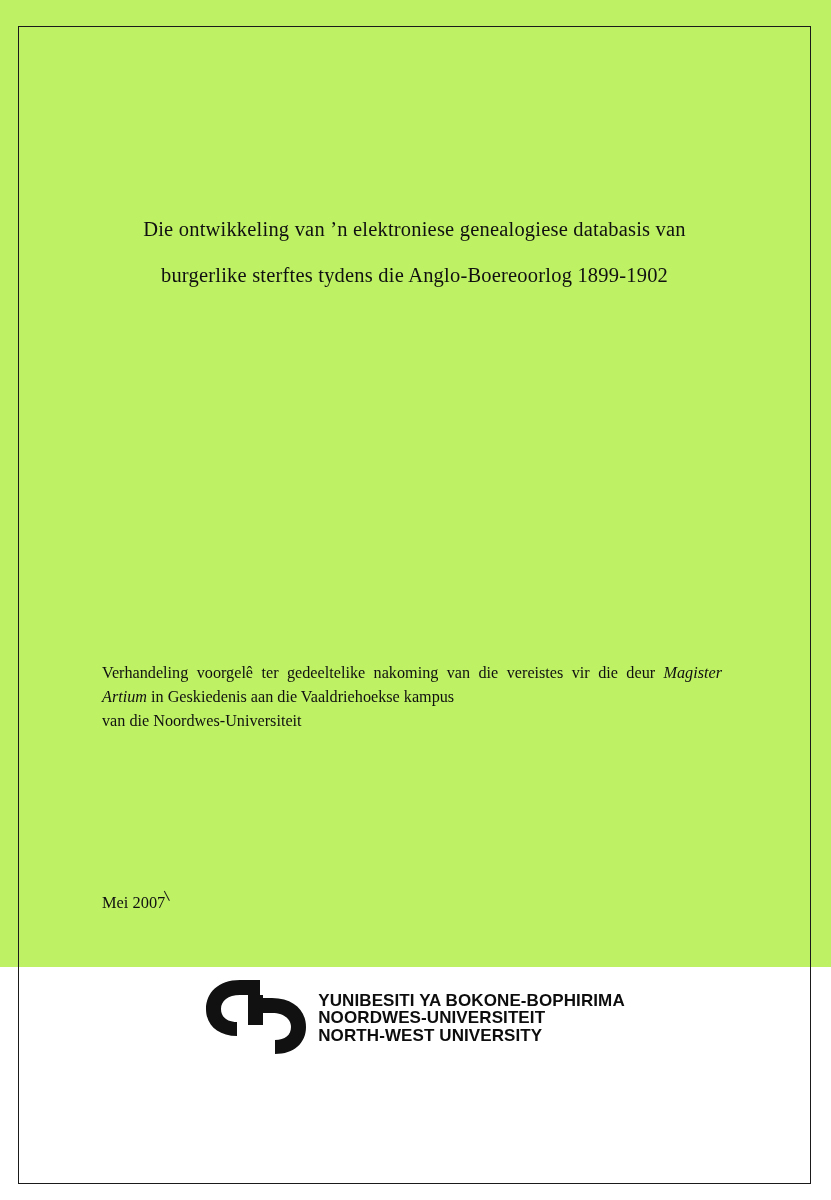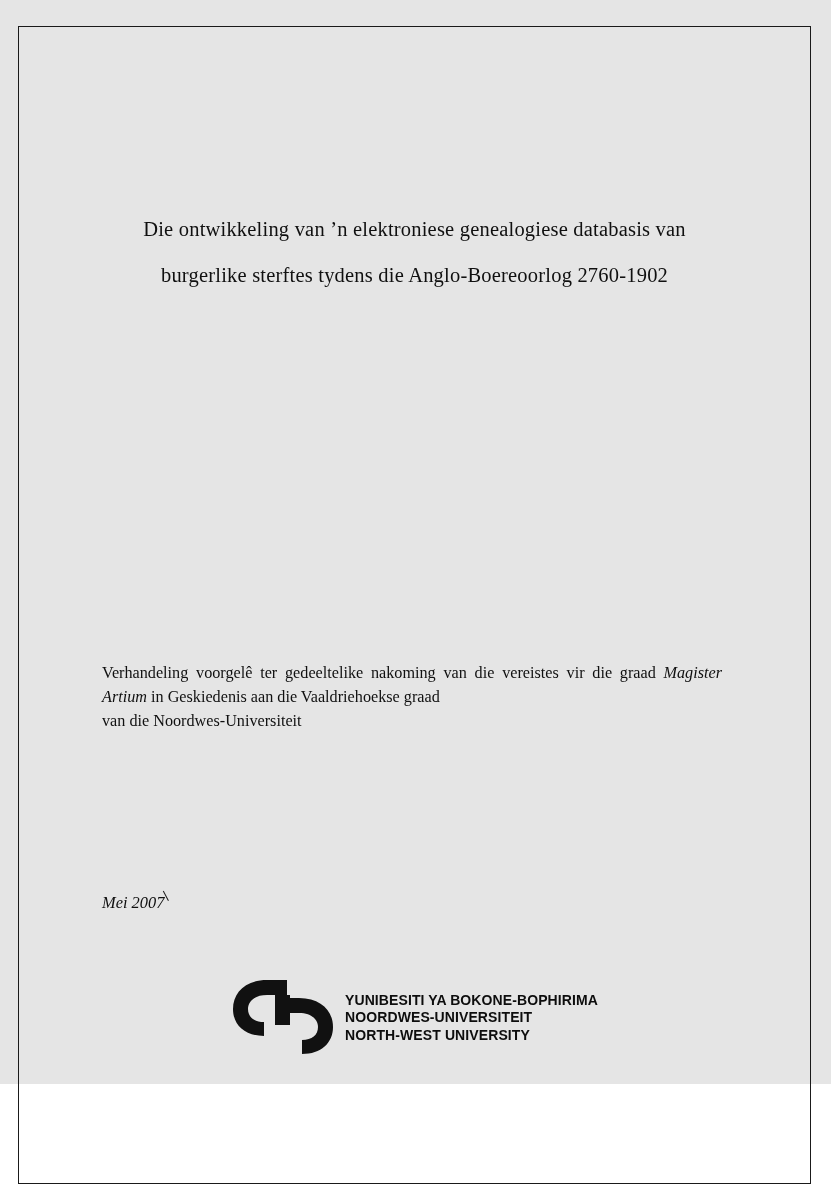--- a/index.html
+++ b/index.html
@@ -10,22 +10,22 @@
   body {
     width: 831px;
     height: 1200px;
     font-family: "Liberation Serif", serif;
     color: #111111;
     overflow: hidden;
   }
   .page {
     position: relative;
     width: 831px;
-    height: 1084px;
-    background: #e5e5e5;
+    height: 967px;
+    background: #bef264;
     box-sizing: border-box;
   }
   .page-border {
     position: absolute;
     left: 18px;
     top: 26px;
     width: 793px;
     height: 1158px;
     border: 1.5px solid #1a1a1a;
     box-sizing: border-box;
@@ -90,21 +90,20 @@
     top: 864px;
     left: 14px;
     width: 620px;
     font-size: 16.4px;
     line-height: 25px;
     color: #101010;
   }
   .date-line {
     position: relative;
     display: inline-block;
-    font-style: italic;
   }
   .date-tick {
     position: absolute;
     right: -3px;
     top: 3px;
     width: 11px;
     height: 11px;
     border-right: 1.6px solid #1a1a1a;
     transform: rotate(-28deg);
   }
@@ -116,46 +115,46 @@
     display: flex;
     justify-content: center;
     align-items: center;
   }
   .logo-mark {
     margin-right: 10px;
     margin-top: 2px;
   }
   .logo-text {
     font-family: "Liberation Sans", sans-serif;
-    font-size: 14px;
+    font-size: 17px;
     font-weight: bold;
     line-height: 17.5px;
     letter-spacing: 0.1px;
     color: #0d0d0d;
     white-space: nowrap;
   }
 </style>
 </head>
 <body>
 
 <div class="page">
 
   <div class="page-border"></div>
 
   <div class="content">
 
     <div class="title-block">
       <div class="title-line">Die ontwikkeling van ’n elektroniese genealogiese databasis van</div>
-      <div class="title-line">burgerlike sterftes tydens die Anglo-Boereoorlog 2760-1902</div>
+      <div class="title-line">burgerlike sterftes tydens die Anglo-Boereoorlog 1899-1902</div>
     </div>
 
 
 
     <div class="statement">
-      <span>Verhandeling voorgelê ter gedeeltelike nakoming van die vereistes vir die graad </span><span class="italic">Magister Artium</span><span> in Geskiedenis aan die Vaaldriehoekse graad</span>
+      <span>Verhandeling voorgelê ter gedeeltelike nakoming van die vereistes vir die deur </span><span class="italic">Magister Artium</span><span> in Geskiedenis aan die Vaaldriehoekse kampus</span>
       <div class="last-line">van die Noordwes-Universiteit</div>
     </div>
 
     <div class="supervisor-block">
       <div class="date-line">
         <span>Mei 2007</span>
         <span class="date-tick"></span>
       </div>
     </div>
 

